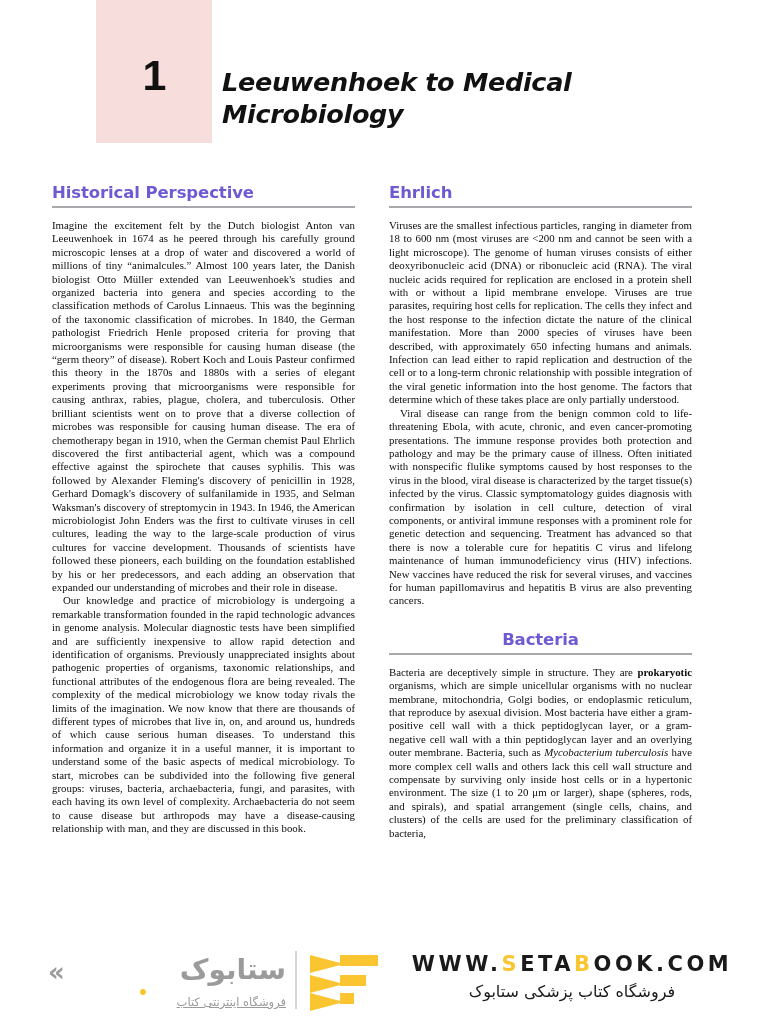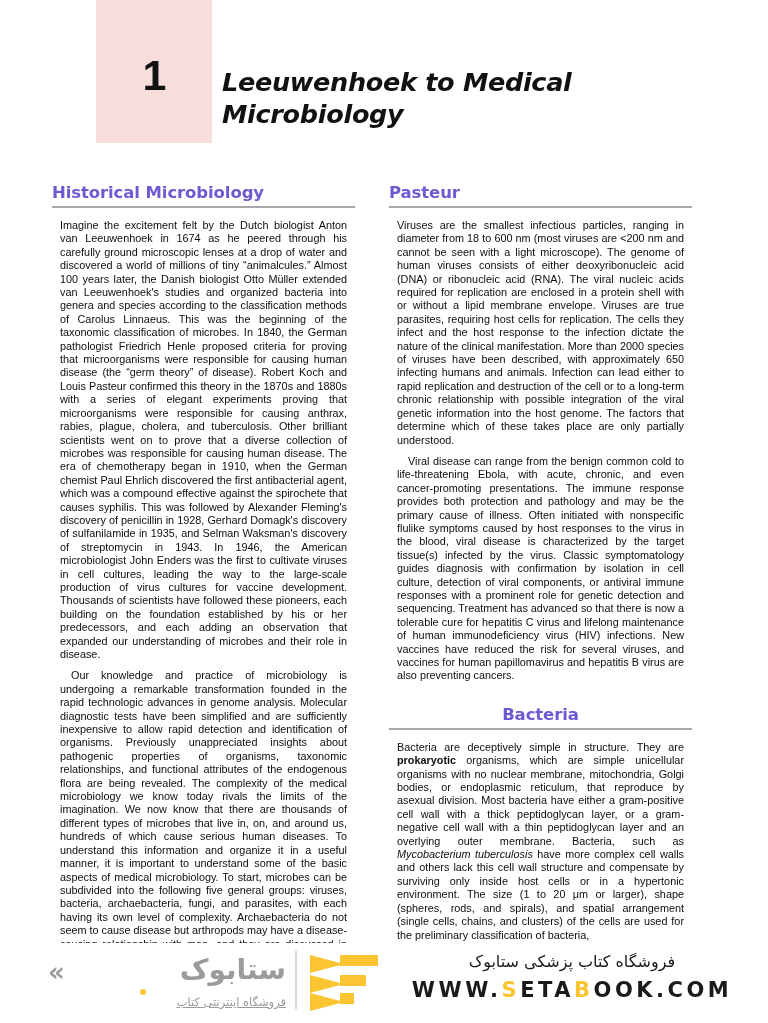--- a/index.html
+++ b/index.html
@@ -89,28 +89,28 @@
     line-height: 20px;
   }
   .heading-rule {
     height: 2px;
     background: #a9a9ad;
     margin: 0 0 11px 0;
   }
   .section-heading.subsequent { margin-top: 22px; text-align: center; }
 
   p.body-text {
-    margin: 8px;
+    margin: 0;
     font-size: 10.85px;
     line-height: 13.4px;
     text-align: justify;
     text-justify: inter-word;
     hyphens: manual;
     color: #0d0d0d;
-    font-family: Liberation Sans, sans-serif;
+    font-family: Liberation Serif, serif;
   }
   p.body-text + p.body-text { text-indent: 11px; }
   b { font-weight: bold; }
   i { font-style: italic; }
 
   
   #footer {
     position: absolute;
     left: 0;
     top: 943px;
@@ -236,28 +236,28 @@
 <div id="chapter-header">
   <div id="chapter-number-block">
     <div id="chapter-number">1</div>
   </div>
   <div id="chapter-title">Leeuwenhoek to Medical Microbiology</div>
 </div>
 
 <div id="columns">
 
   <div class="column" id="column-left">
-    <h2 class="section-heading">Historical Microbiology</h2>
+    <h2 class="section-heading">Historical Perspective</h2>
     <div class="heading-rule"></div>
     <p class="body-text">Imagine the excitement felt by the Dutch biologist Anton van Leeuwenhoek in 1674 as he peered through his carefully ground microscopic lenses at a drop of water and discovered a world of millions of tiny “animalcules.” Almost 100 years later, the Danish biologist Otto Müller extended van Leeuwenhoek's studies and organized bacteria into genera and species according to the classification methods of Carolus Linnaeus. This was the beginning of the taxonomic classification of microbes. In 1840, the German pathologist Friedrich Henle proposed criteria for proving that microorganisms were responsible for causing human disease (the “germ theory” of disease). Robert Koch and Louis Pasteur confirmed this theory in the 1870s and 1880s with a series of elegant experiments proving that microorganisms were responsible for causing anthrax, rabies, plague, cholera, and tuberculosis. Other brilliant scientists went on to prove that a diverse collection of microbes was responsible for causing human disease. The era of chemotherapy began in 1910, when the German chemist Paul Ehrlich discovered the first antibacterial agent, which was a compound effective against the spirochete that causes syphilis. This was followed by Alexander Fleming's discovery of penicillin in 1928, Gerhard Domagk's discovery of sulfanilamide in 1935, and Selman Waksman's discovery of streptomycin in 1943. In 1946, the American microbiologist John Enders was the first to cultivate viruses in cell cultures, leading the way to the large-scale production of virus cultures for vaccine development. Thousands of scientists have followed these pioneers, each building on the foundation established by his or her predecessors, and each adding an observation that expanded our understanding of microbes and their role in disease.</p>
     <p class="body-text">Our knowledge and practice of microbiology is undergoing a remarkable transformation founded in the rapid technologic advances in genome analysis. Molecular diagnostic tests have been simplified and are sufficiently inexpensive to allow rapid detection and identification of organisms. Previously unappreciated insights about pathogenic properties of organisms, taxonomic relationships, and functional attributes of the endogenous flora are being revealed. The complexity of the medical microbiology we know today rivals the limits of the imagination. We now know that there are thousands of different types of microbes that live in, on, and around us, hundreds of which cause serious human diseases. To understand this information and organize it in a useful manner, it is important to understand some of the basic aspects of medical microbiology. To start, microbes can be subdivided into the following five general groups: viruses, bacteria, archaebacteria, fungi, and parasites, with each having its own level of complexity. Archaebacteria do not seem to cause disease but arthropods may have a disease-causing relationship with man, and they are discussed in this book.</p>
   </div>
 
   <div class="column" id="column-right">
-    <h2 class="section-heading">Pasteur</h2>
+    <h2 class="section-heading">Ehrlich</h2>
     <div class="heading-rule"></div>
     <p class="body-text">Viruses are the smallest infectious particles, ranging in diameter from 18 to 600 nm (most viruses are &lt;200 nm and cannot be seen with a light microscope). The genome of human viruses consists of either deoxyribonucleic acid (DNA) or ribonucleic acid (RNA). The viral nucleic acids required for replication are enclosed in a protein shell with or without a lipid membrane envelope. Viruses are true parasites, requiring host cells for replication. The cells they infect and the host response to the infection dictate the nature of the clinical manifestation. More than 2000 species of viruses have been described, with approximately 650 infecting humans and animals. Infection can lead either to rapid replication and destruction of the cell or to a long-term chronic relationship with possible integration of the viral genetic information into the host genome. The factors that determine which of these takes place are only partially understood.</p>
     <p class="body-text">Viral disease can range from the benign common cold to life-threatening Ebola, with acute, chronic, and even cancer-promoting presentations. The immune response provides both protection and pathology and may be the primary cause of illness. Often initiated with nonspecific flulike symptoms caused by host responses to the virus in the blood, viral disease is characterized by the target tissue(s) infected by the virus. Classic symptomatology guides diagnosis with confirmation by isolation in cell culture, detection of viral components, or antiviral immune responses with a prominent role for genetic detection and sequencing. Treatment has advanced so that there is now a tolerable cure for hepatitis C virus and lifelong maintenance of human immunodeficiency virus (HIV) infections. New vaccines have reduced the risk for several viruses, and vaccines for human papillomavirus and hepatitis B virus are also preventing cancers.</p>
 
     <h2 class="section-heading subsequent">Bacteria</h2>
     <div class="heading-rule"></div>
     <p class="body-text"><span>Bacteria are deceptively simple in structure. They are </span><b>prokaryotic</b><span> organisms, which are simple unicellular organisms with no nuclear membrane, mitochondria, Golgi bodies, or endoplasmic reticulum, that reproduce by asexual division. Most bacteria have either a gram-positive cell wall with a thick peptidoglycan layer, or a gram-negative cell wall with a thin peptidoglycan layer and an overlying outer membrane. Bacteria, such as </span><i>Mycobacterium tuberculosis</i><span> have more complex cell walls and others lack this cell wall structure and compensate by surviving only inside host cells or in a hypertonic environment. The size (1 to 20 μm or larger), shape (spheres, rods, and spirals), and spatial arrangement (single cells, chains, and clusters) of the cells are used for the preliminary classification of bacteria,</span></p>
   </div>
 
 </div>
@@ -274,17 +274,17 @@
       <div class="emblem-chev" style="top:2px;"></div>
       <div class="emblem-bar" style="left:30px; top:2px; width:38px;"></div>
       <div class="emblem-chev" style="top:22px;"></div>
       <div class="emblem-bar" style="left:30px; top:22px; width:26px;"></div>
       <div class="emblem-chev" style="top:40px;"></div>
       <div class="emblem-bar" style="left:30px; top:40px; width:14px;"></div>
     </div>
   </div>
 
   <div id="footer-site">
+    <div id="footer-url"><span>WWW.</span><span class="accent">S</span><span>ETA</span><span class="accent">B</span><span>OOK.COM</span></div>
     <div id="footer-fa">فروشگاه کتاب پزشکی ستابوک</div>
-    <div id="footer-url"><span>WWW.</span><span class="accent">S</span><span>ETA</span><span class="accent">B</span><span>OOK.COM</span></div>
   </div>
 
 </div>
 
 </body></html>

